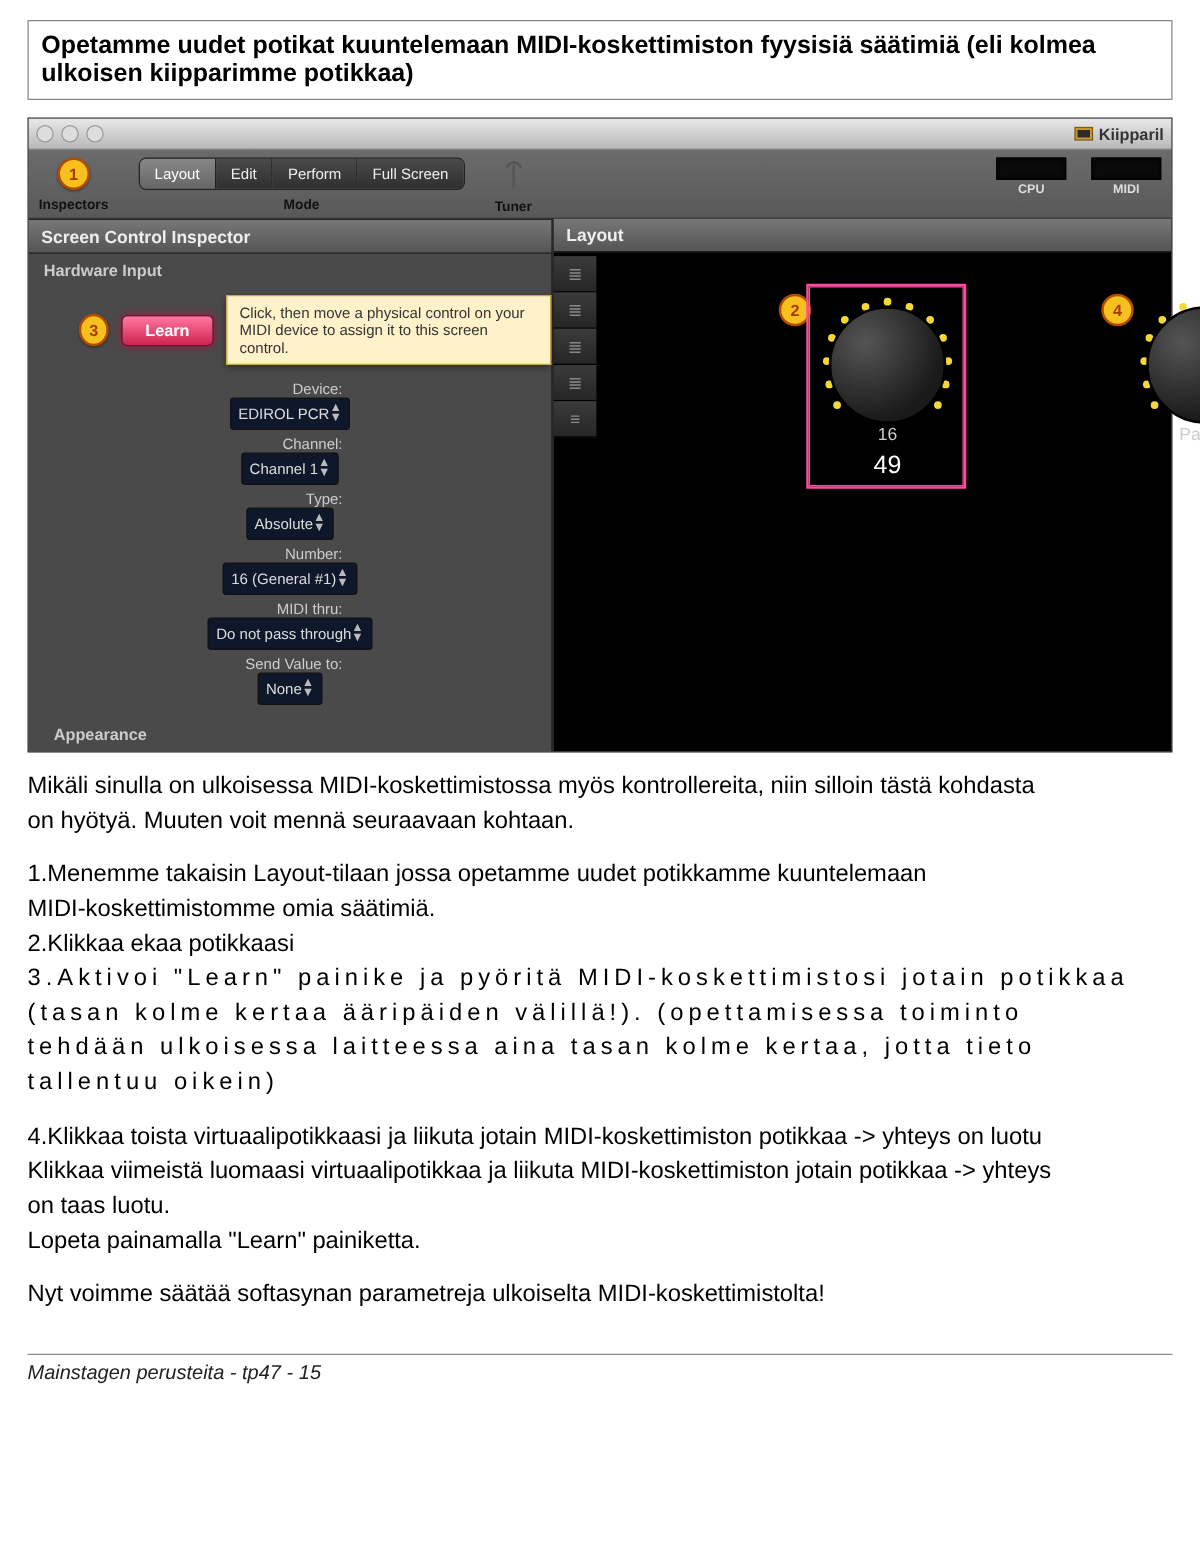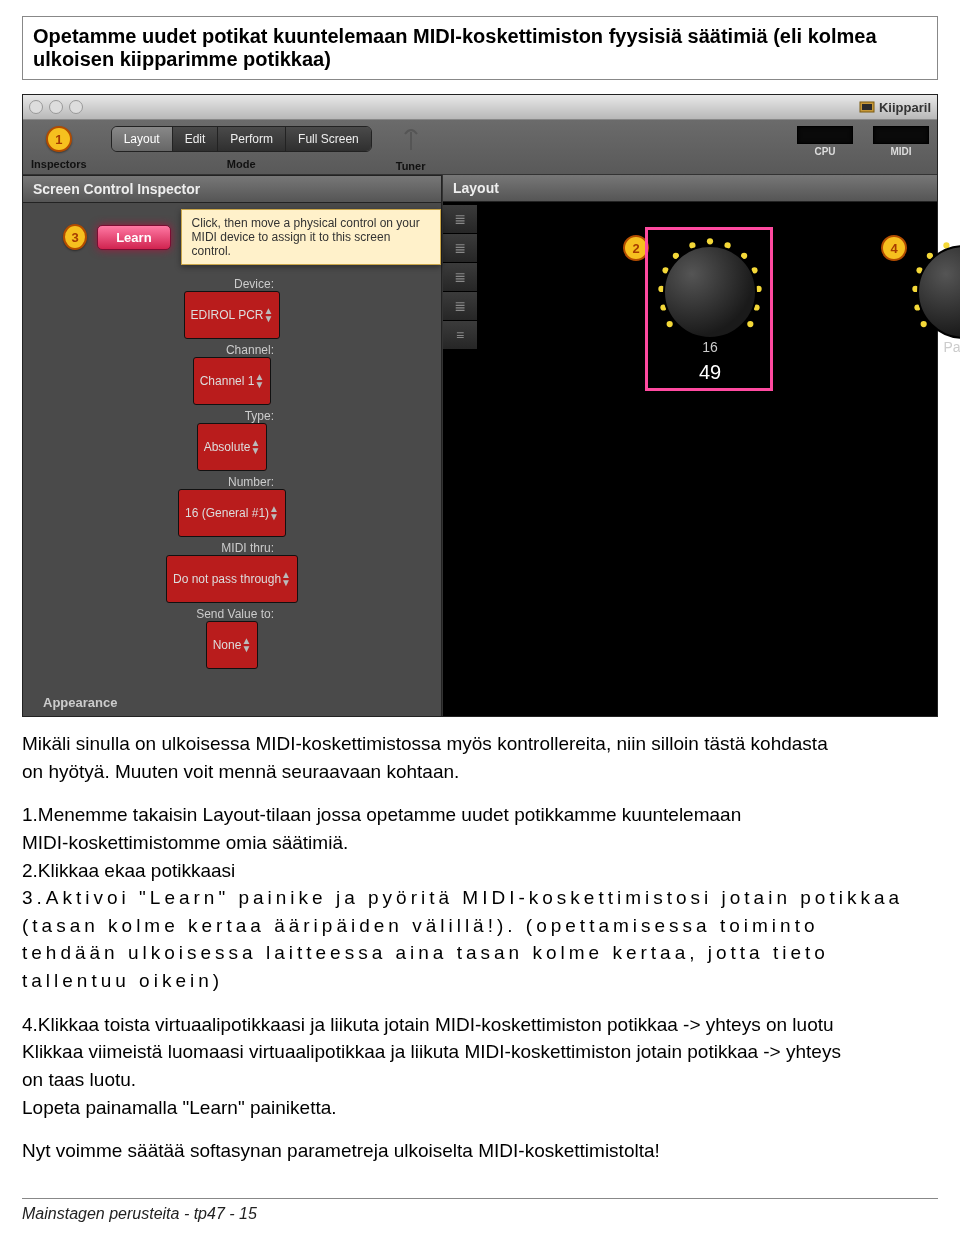--- a/index.html
+++ b/index.html
@@ -134,22 +134,22 @@
     box-shadow: 0 2px 6px rgba(0,0,0,.4);
     position:relative; z-index:5;
   }
   .fieldrow {
     display:flex; align-items:center; padding:2px 12px;flex-direction:column;
   }
   .fieldrow label {
     width:92px; text-align:right; font-size:12px; color:#ccc; margin-right:8px;
   }
   .sel {
-    flex:1; background:#b91c1c; color:#ddd; border:1px solid #111;
-    font-size:12px; padding:15px 6px; display:flex; justify-content:flex-end;
+    flex:1; background:#0f172a; color:#ddd; border:1px solid #111;
+    font-size:12px; padding:4px 6px; display:flex; justify-content:flex-end;
     align-items:center; border-radius:3px;
   }
   .sel .arrows { color:#bbb; font-size:10px; line-height:8px; }
   .layout-pane {
     flex:1; background:#000; position:relative; min-height:300px;
     border-left:1px solid #333;
   }
   .layout-tab {
     background: linear-gradient(#777,#555);
     color:#eee; font-weight:bold; font-size:14px;
@@ -256,20 +256,21 @@
         <div class="meter">
           <div class="bar"></div>
             <div class="mlabel">MIDI</div>
         </div>
       </div>
     </div>
 
     <div class="main">
       <div class="inspector">
         <div class="insp-tab">Screen Control Inspector</div>
+        <div class="insp-sub">Hardware Input</div>
 
         <div class="learn-row">
           <div class="circle-badge">3</div>
           <div class="learn-btn">Learn</div>
           <div class="tooltip">
             <div>Click, then move a physical control on your</div>
             <div>MIDI device to assign it to this screen control.</div>
           </div>
         </div>
 
@@ -309,21 +310,21 @@
             </div>
         </div>
         <div class="fieldrow">
           <label>Send Value to:</label>
           <div class="sel">
               <span>None</span>
               <span class="arrows">▲<br>▼</span>
             </div>
         </div>
 
-        <div class="insp-sub" style="margin-top:18px;padding-left:20px;">Appearance</div>
+        <div class="insp-sub" style="margin-top:8px;padding-left:20px;">Appearance</div>
       </div>
 
       <div class="layout-pane">
         <div class="layout-tab">Layout</div>
         <div class="layout-toolbar">
           <div class="lt">≣</div>
           <div class="lt">≣</div>
           <div class="lt">≣</div>
           <div class="lt">≣</div>
           <div class="lt">≡</div>

